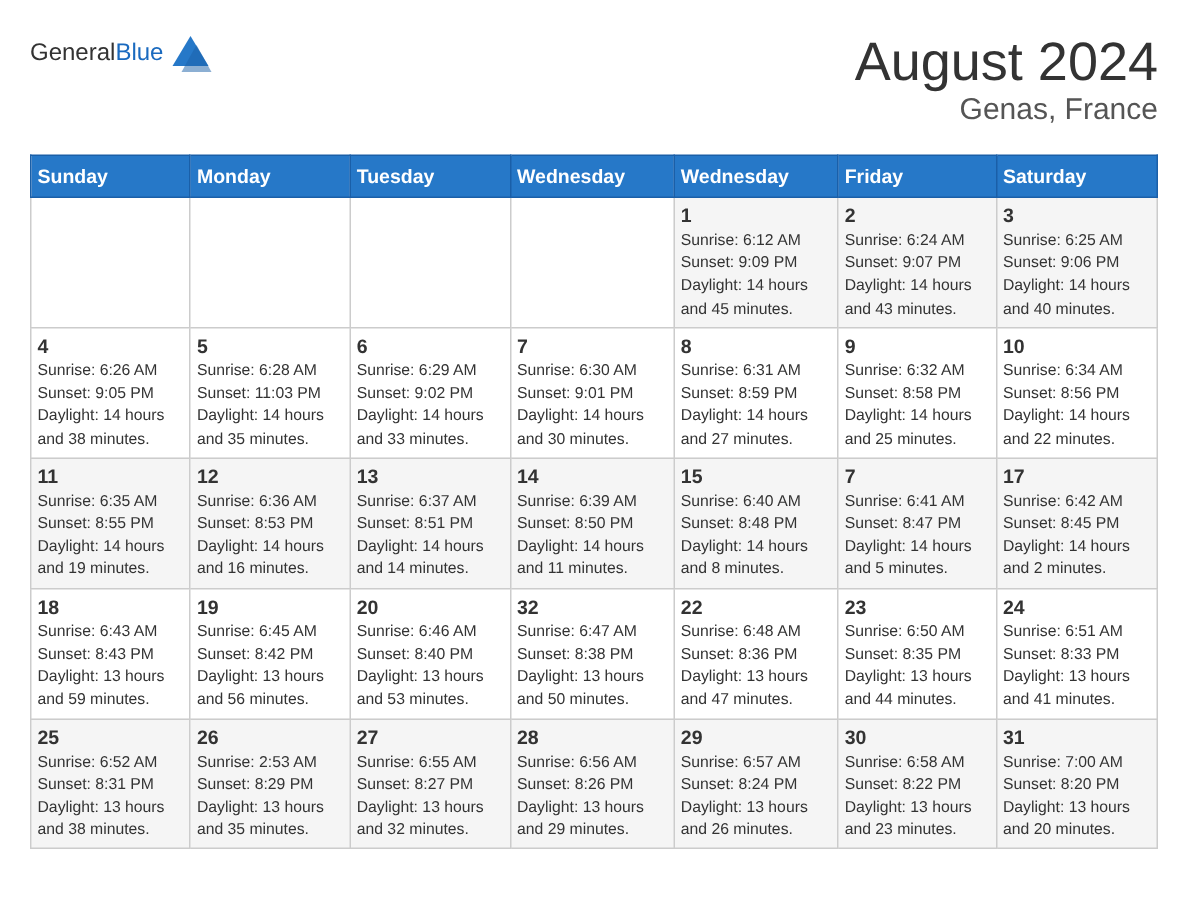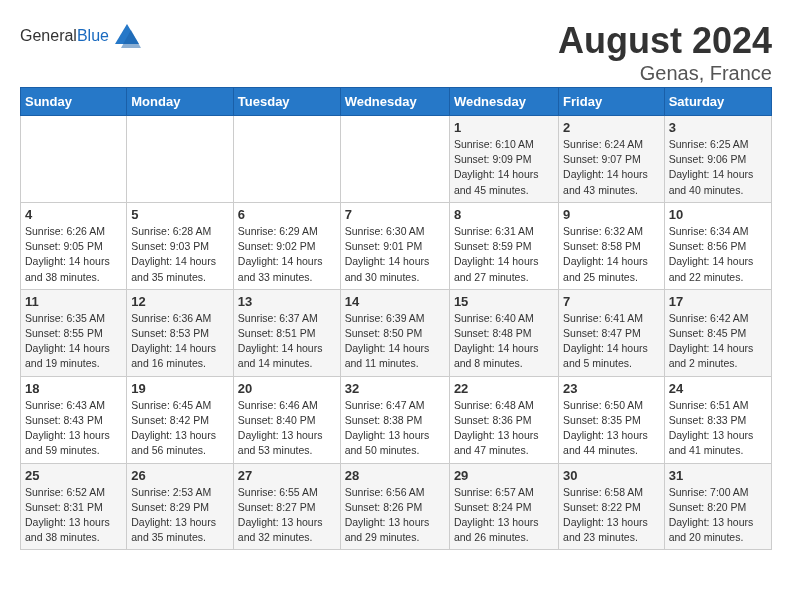--- a/index.html
+++ b/index.html
@@ -7,39 +7,39 @@
       font-family: Arial, sans-serif;
       background: #fff;
       width: 792px;
       min-height: 612px;
       padding: 20px;
     }
     .header {
       display: flex;
       justify-content: space-between;
       align-items: flex-start;
-      margin-bottom: 2px;
+      margin-bottom: 18px;
     }
     .logo {
       display: flex;
       align-items: center;
     }
     .logo-general { color: #333; }
     .logo-blue { color: #1a6abf; }
     .logo-icon {
       width: 32px;
       height: 32px;
       margin-left: 2px;
     }
     .title-block {
       text-align: right;
     }
     .month-title {
       font-size: 36px;
-      font-weight: bold;
+      font-weight: normal;
       color: #333;
     }
     .location {
       font-size: 20px;
       color: #555;
     }
     table {
       width: 100%;
       border-collapse: collapse;
       font-size: 11px;
@@ -113,21 +113,21 @@
       </tr>
   </thead>
   <tbody id="calendar-body">
   <tr>
         <td class="empty-cell"></td>
         <td class="empty-cell"></td>
         <td class="empty-cell"></td>
         <td class="empty-cell"></td>
         <td>
           <span class="day-number">1</span>
-          <div class="day-info">Sunrise: 6:10 AM
+          <div class="day-info">Sunrise: 6:12 AM
 Sunset: 9:09 PM
 Daylight: 14 hours and 45 minutes.</div>
         </td>
         <td>
           <span class="day-number">2</span>
           <div class="day-info">Sunrise: 6:24 AM
 Sunset: 9:07 PM
 Daylight: 14 hours and 43 minutes.</div>
         </td>
         <td>
@@ -140,21 +140,21 @@
       <tr>
         <td>
           <span class="day-number">4</span>
           <div class="day-info">Sunrise: 6:26 AM
 Sunset: 9:05 PM
 Daylight: 14 hours and 38 minutes.</div>
         </td>
         <td>
           <span class="day-number">5</span>
           <div class="day-info">Sunrise: 6:28 AM
-Sunset: 9:03 PM
+Sunset: 11:03 PM
 Daylight: 14 hours and 35 minutes.</div>
         </td>
         <td>
           <span class="day-number">6</span>
           <div class="day-info">Sunrise: 6:29 AM
 Sunset: 9:02 PM
 Daylight: 14 hours and 33 minutes.</div>
         </td>
         <td>
           <span class="day-number">7</span>

